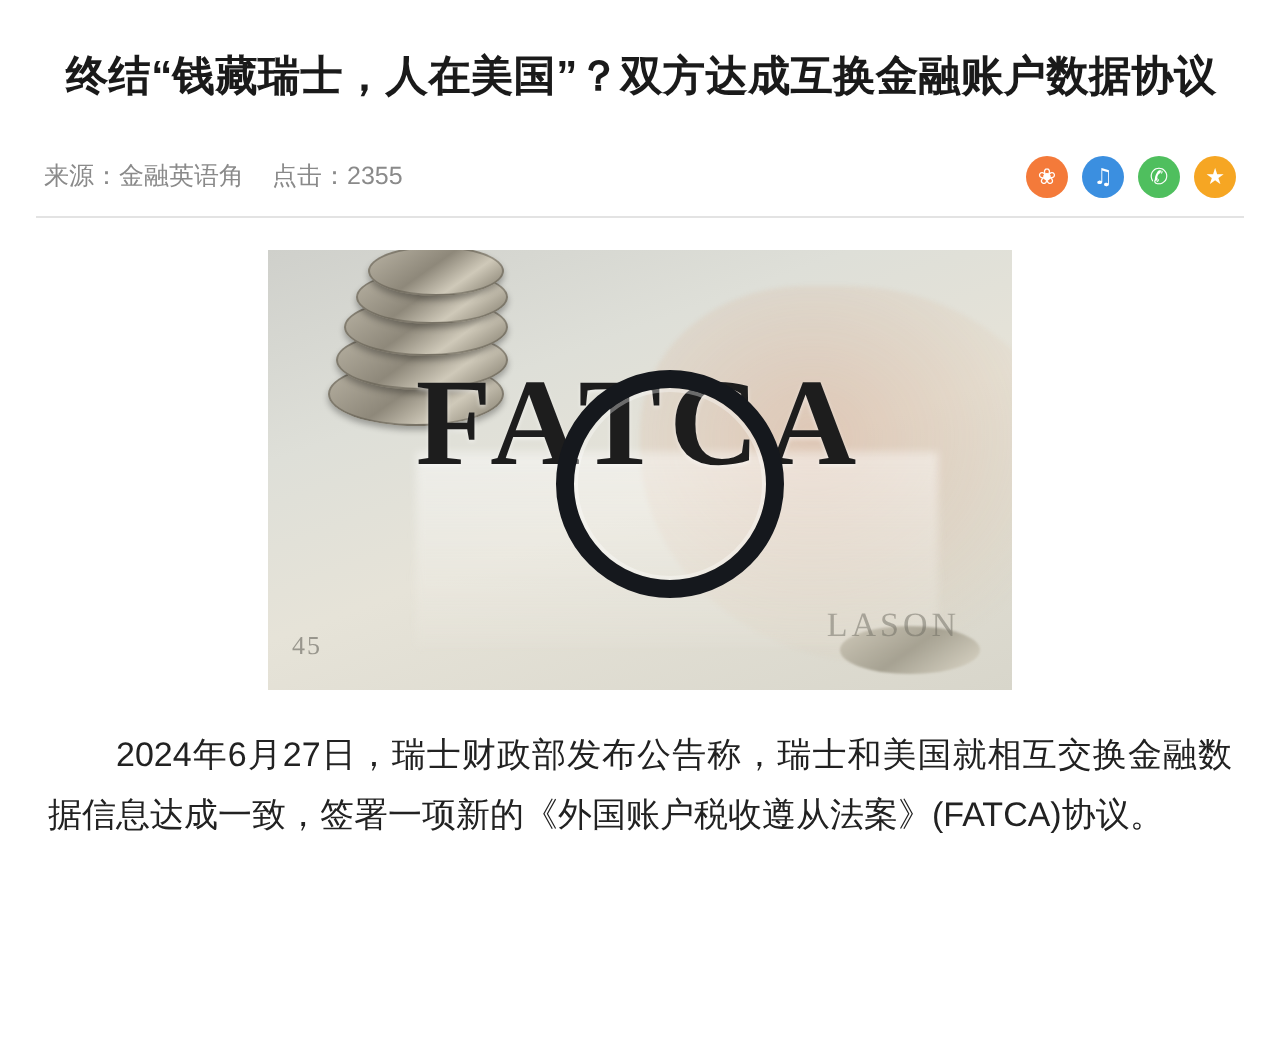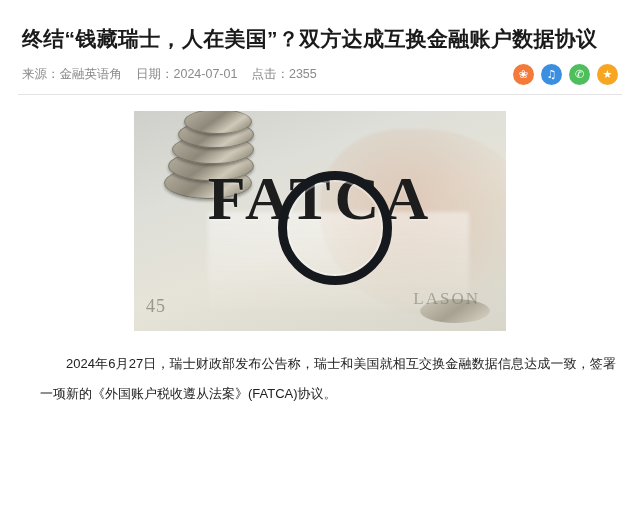--- a/index.html
+++ b/index.html
@@ -20,25 +20,25 @@
     position: relative;
     box-sizing: border-box;
     padding: 0 18px;
   }
   .article-title {
     font-size: 21px;
     line-height: 34px;
     font-weight: bold;
     color: #1a1a1a;
     letter-spacing: 0.3px;
-    margin: 22px 4px 0 4px;
+    margin: 22px 4px 0 15px;
     text-align: left;
   }
   .meta-row {
-    margin-top: 8px;
+    margin-top: 22px;
     padding: 0 4px 9px 4px;
     display: flex;
     align-items: center;
     justify-content: space-between;
     border-bottom: 1px solid #e3e3e3;
   }
   .meta-left {
     font-size: 12.5px;
     color: #8a8a8a;
     display: flex;
@@ -151,57 +151,56 @@
     height: 96px;
     border-radius: 50%;
     border: 9px solid #15181d;
     box-shadow: 0 0 0 2px rgba(255,255,255,0.35) inset;
   }
   .fig-text-left {
     position: absolute;
     left: 12px;
     bottom: 14px;
     font-family: "Liberation Serif", serif;
-    font-size: 18px;
+    font-size: 13px;
     color: rgba(90,88,80,0.55);
     letter-spacing: 1px;
   }
   .fig-text-right {
     position: absolute;
     right: 26px;
     bottom: 22px;
     font-family: "Liberation Serif", serif;
     font-size: 17px;
     color: rgba(110,108,98,0.5);
     letter-spacing: 2px;
   }
   .body-text {
     margin: 18px 6px 0 6px;
   }
   .body-text p {
-    margin: 0 0 6px 16px;
-    font-size: 13px;
+    margin: 0 0 6px 0;
+    font-size: 17px;
     line-height: 30px;
     color: #222222;
     text-indent: 2em;
     text-align: justify;
     font-family: "Liberation Sans", "DejaVu Sans", sans-serif;
   }
 </style>
 </head>
 <body>
 
 <div class="page">
 
   <h1 class="article-title">终结“钱藏瑞士，人在美国”？双方达成互换金融账户数据协议</h1>
 
   <div class="meta-row">
     <div class="meta-left">
       <span>来源：金融英语角</span>
-      <span>日期：2024-07-01</span>
       <span>点击：2355</span>
     </div>
     <div class="share-icons">
       <div class="share-icon" style="background:#f47a3a">
         <span>❀</span>
       </div>
       <div class="share-icon" style="background:#3b8fe0">
         <span>♫</span>
       </div>
       <div class="share-icon" style="background:#4fbf5e">

